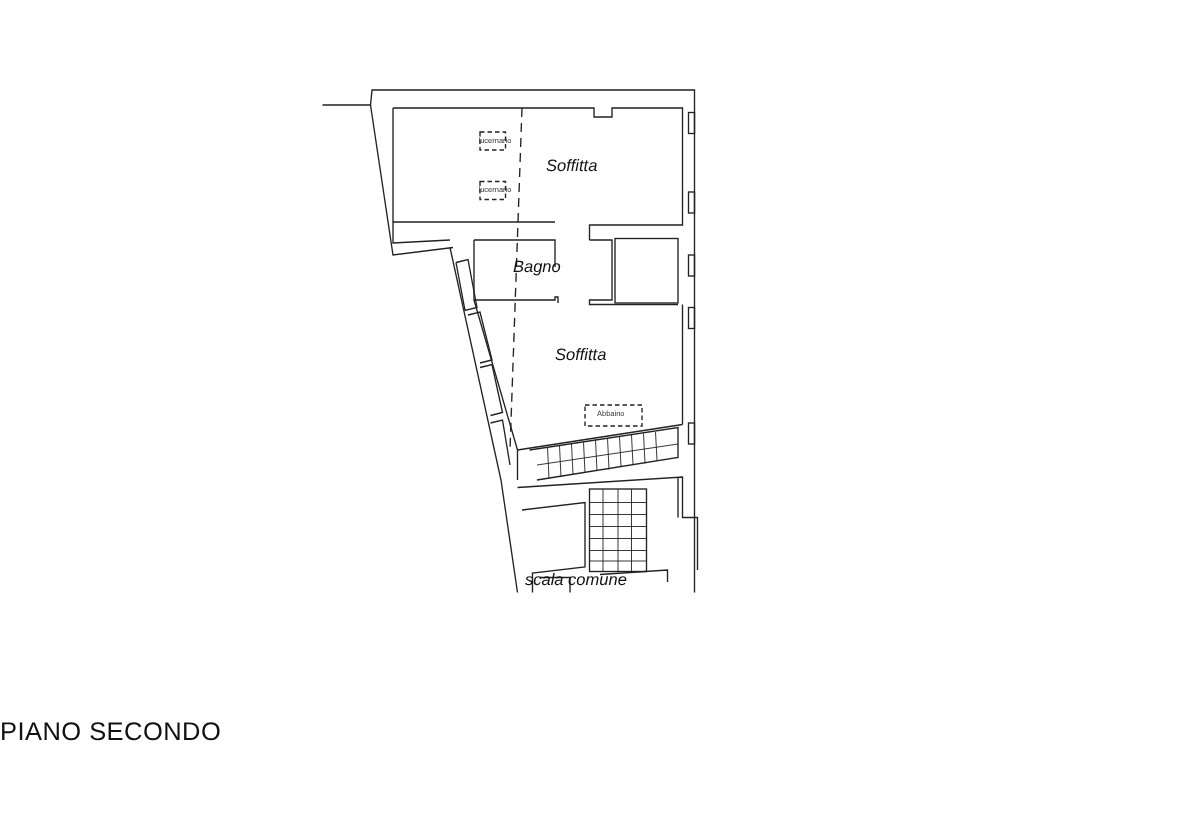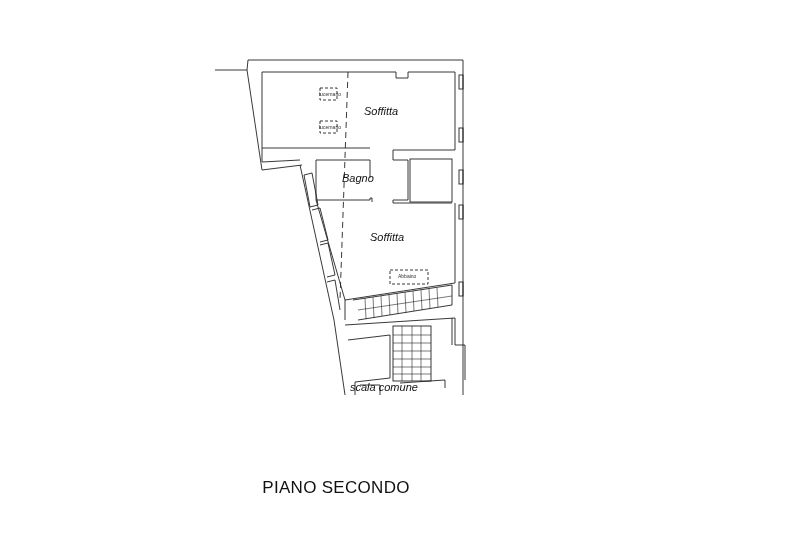--- a/index.html
+++ b/index.html
@@ -1,21 +1,21 @@
 <!DOCTYPE html>
 <html><head>
 <meta charset="utf-8">
 <style>
   html, body { margin:0; padding:0; background:#ffffff; }
   body { width:800px; height:556px; position:relative; overflow:hidden; font-family:"Liberation Sans", sans-serif; }
   #plan { position:absolute; left:0; top:0; }
   .lbl { position:absolute; color:#111; white-space:nowrap; }
   .room { font-size:11px;font-style:italic; }
   .tiny { font-size:5px; color:#333; }
-  .title { position:absolute; left:0; width:672px; top:478px; text-align:center; font-size:17px; color:#111; letter-spacing:0.3px; }
+  .title { position:absolute; left:0; width:672px; top:478px; text-align:left; font-size:17px; color:#111; letter-spacing:0.3px; }
 </style>
 </head>
 <body>
 
 <svg id="plan" width="800" height="556" viewBox="0 0 800 556" fill="none" stroke="#222" stroke-width="0.9">
 
   <g>
     <polyline points="215,70 247,70 248,60 463,60 463,395"></polyline>
     <polyline points="247,70 262,170 302,165"></polyline>
     <polyline points="262,72 262,162 300,160"></polyline>

